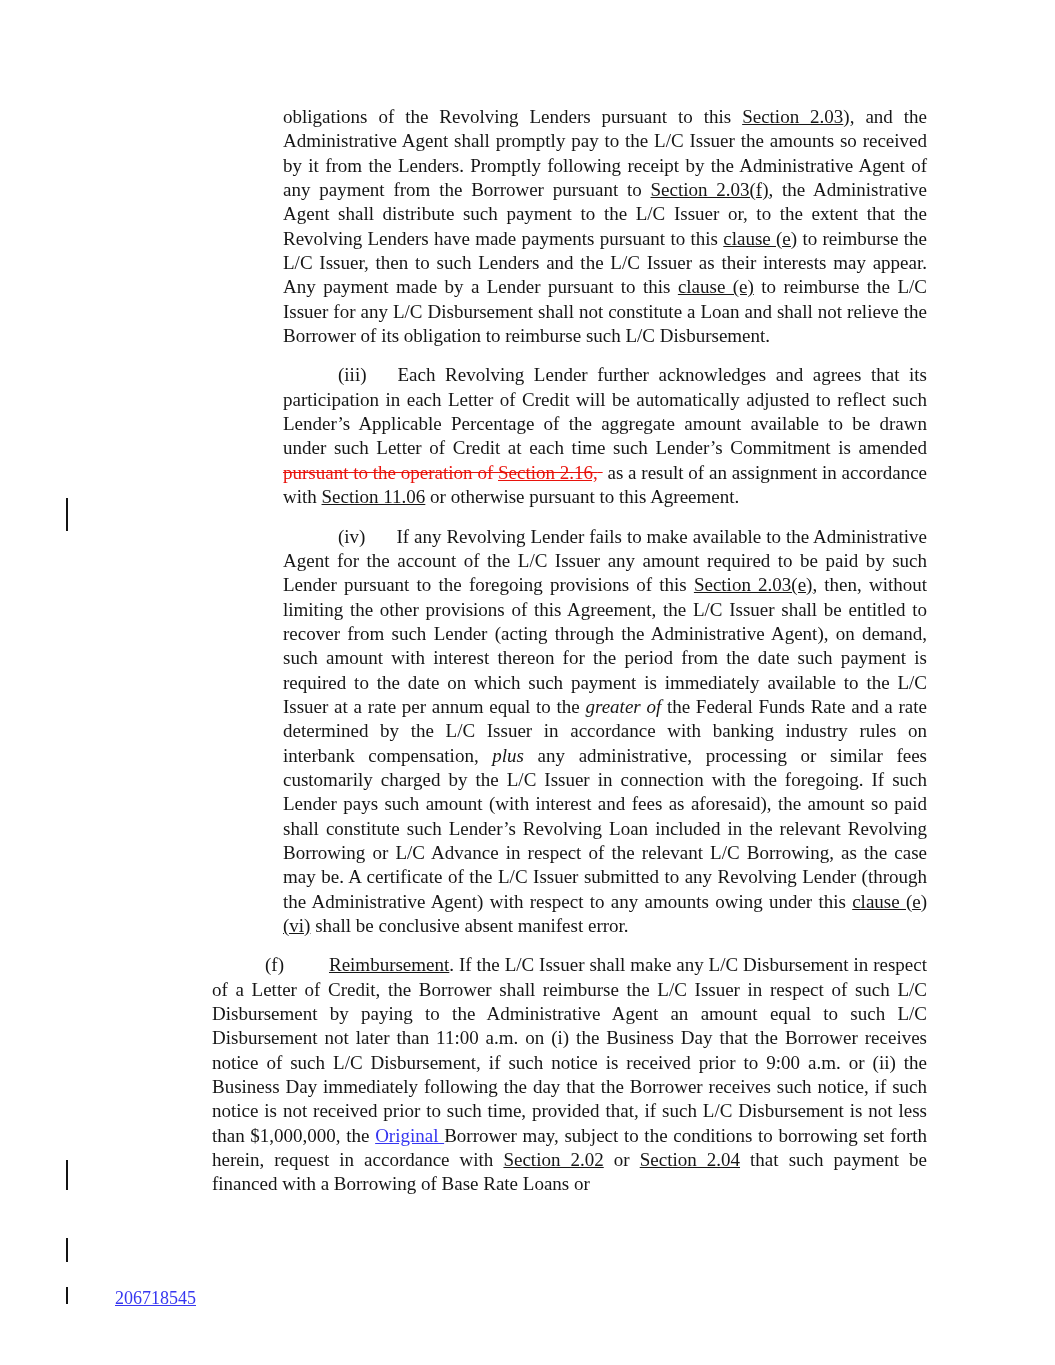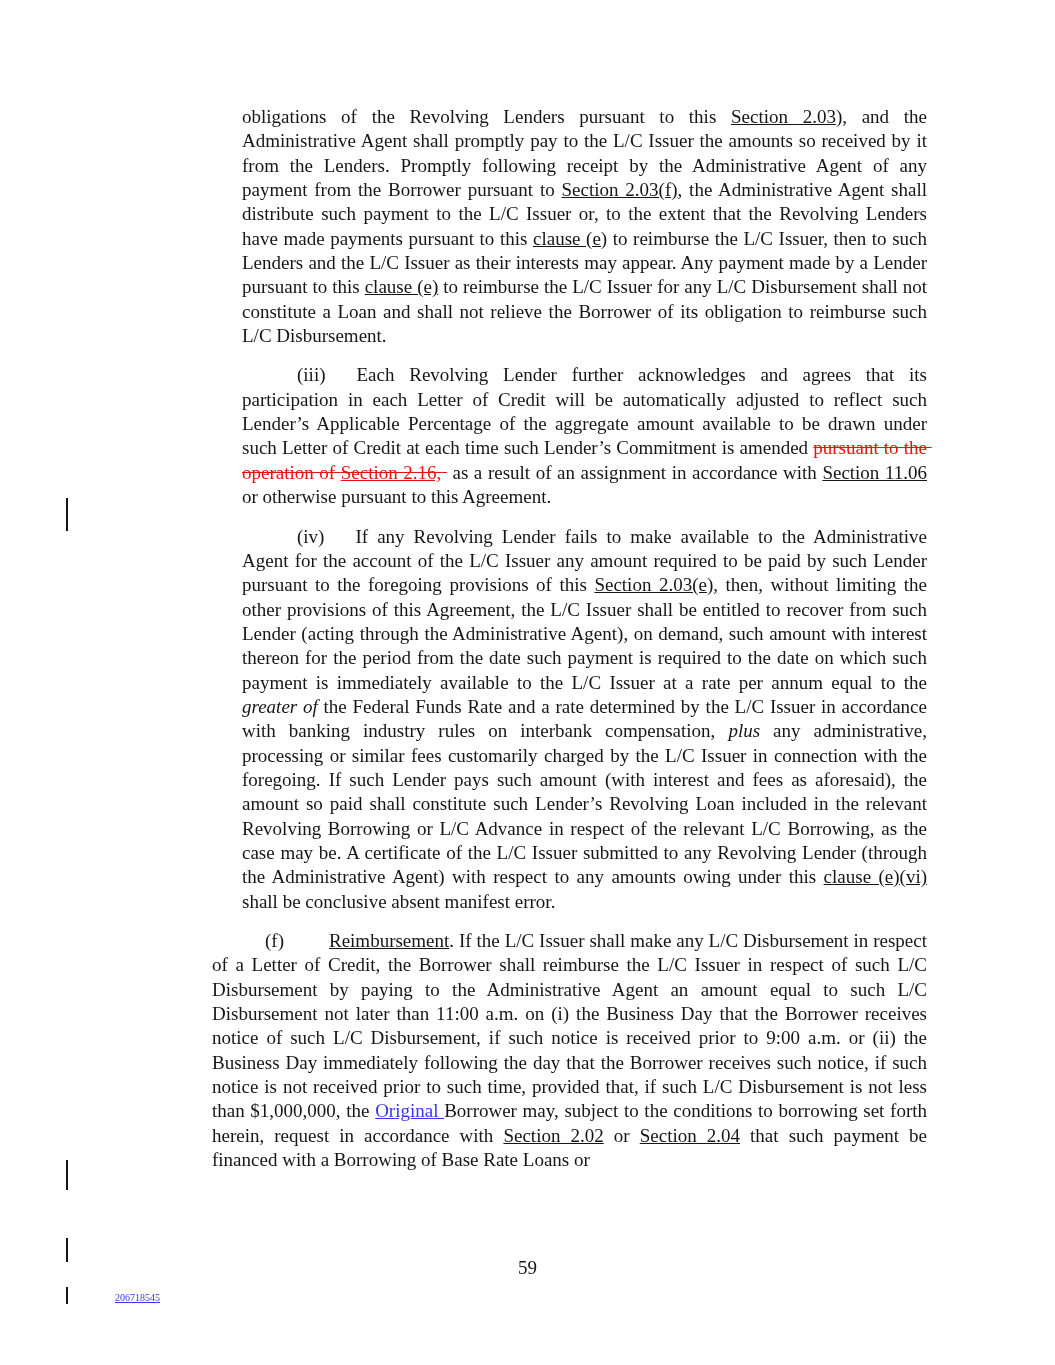--- a/index.html
+++ b/index.html
@@ -16,21 +16,21 @@
   .body-col{
     position:absolute;
     top:105px;left:187px;
     width:740px;
   }
   p.para{
     margin:0 0 15px 0;
     text-align:justify;
   }
   p.block{
-    margin-left:55px;
+    margin-left:96px;
   }
   p.ind{ text-indent:55px; }
   p.ind-f{ text-indent:53px;margin-left:25px; }
   .seg{ white-space:pre-wrap; }
   .seg.u{ text-decoration:underline; }
   .seg.i{ font-style:italic;font-family:Liberation Serif, serif; }
   .seg.del{ color:var(--del,#e8130c); text-decoration:line-through; }
   .seg.delu{ color:var(--del,#e8130c); text-decoration:underline line-through;font-family:Liberation Serif, serif; }
   .seg.ins{ color:var(--ins,#3636f0); text-decoration:underline; }
   .seg.tab{ display:inline-block; width:31px; }
@@ -42,21 +42,21 @@
   }
   .pageno{
     position:absolute;
     top:1256px;left:0;width:100%;
     text-align:center;
     font-size:19px;
   }
   .docid{
     position:absolute;
     top:1286px;left:115px;
-    font-size:10px;
+    font-size:18px;
     color:var(--ins,#3636f0);
     text-decoration:underline;
   }
 </style>
 </head>
 <body>
 
 <div class="page">
 
   <div class="cbar" style="top:498px;height:33px"></div>
@@ -67,17 +67,16 @@
   <main class="body-col">
     <p class="para block"><span class="seg">obligations of the Revolving Lenders pursuant to this </span><span class="seg u">Section 2.03</span><span class="seg">), and the Administrative Agent shall promptly pay to the L/C Issuer the amounts so received by it from the Lenders. Promptly following receipt by the Administrative Agent of any payment from the Borrower pursuant to </span><span class="seg u">Section 2.03(f)</span><span class="seg">, the Administrative Agent shall distribute such payment to the L/C Issuer or, to the extent that the Revolving Lenders have made payments pursuant to this </span><span class="seg u">clause (e)</span><span class="seg"> to reimburse the L/C Issuer, then to such Lenders and the L/C Issuer as their interests may appear. Any payment made by a Lender pursuant to this </span><span class="seg u">clause (e)</span><span class="seg"> to reimburse the L/C Issuer for any L/C Disbursement shall not constitute a Loan and shall not relieve the Borrower of its obligation to reimburse such L/C Disbursement.</span></p>
 
     <p class="para block ind"><span class="seg">(iii)</span><span class="seg tab"></span><span class="seg">Each Revolving Lender further acknowledges and agrees that its participation in each Letter of Credit will be automatically adjusted to reflect such Lender’s Applicable Percentage of the aggregate amount available to be drawn under such Letter of Credit at each time such Lender’s Commitment is amended </span><span class="seg del">pursuant to the operation of </span><span class="seg delu">Section 2.16,</span><span class="seg del">&nbsp;</span><span class="seg"> as a result of an assignment in accordance with </span><span class="seg u">Section 11.06</span><span class="seg"> or otherwise pursuant to this Agreement.</span></p>
 
     <p class="para block ind"><span class="seg">(iv)</span><span class="seg tab"></span><span class="seg">If any Revolving Lender fails to make available to the Administrative Agent for the account of the L/C Issuer any amount required to be paid by such Lender pursuant to the foregoing provisions of this </span><span class="seg u">Section 2.03(e)</span><span class="seg">, then, without limiting the other provisions of this Agreement, the L/C Issuer shall be entitled to recover from such Lender (acting through the Administrative Agent), on demand, such amount with interest thereon for the period from the date such payment is required to the date on which such payment is immediately available to the L/C Issuer at a rate per annum equal to the </span><span class="seg i">greater of</span><span class="seg"> the Federal Funds Rate and a rate determined by the L/C Issuer in accordance with banking industry rules on interbank compensation, </span><span class="seg i">plus</span><span class="seg"> any administrative, processing or similar fees customarily charged by the L/C Issuer in connection with the foregoing. If such Lender pays such amount (with interest and fees as aforesaid), the amount so paid shall constitute such Lender’s Revolving Loan included in the relevant Revolving Borrowing or L/C Advance in respect of the relevant L/C Borrowing, as the case may be. A certificate of the L/C Issuer submitted to any Revolving Lender (through the Administrative Agent) with respect to any amounts owing under this </span><span class="seg u">clause (e)(vi)</span><span class="seg"> shall be conclusive absent manifest error.</span></p>
 
     <p class="para ind-f"><span class="seg">(f)</span><span class="seg tab-wide"></span><span class="seg u">Reimbursement</span><span class="seg">. If the L/C Issuer shall make any L/C Disbursement in respect of a Letter of Credit, the Borrower shall reimburse the L/C Issuer in respect of such L/C Disbursement by paying to the Administrative Agent an amount equal to such L/C Disbursement not later than 11:00 a.m. on (i) the Business Day that the Borrower receives notice of such L/C Disbursement, if such notice is received prior to 9:00 a.m. or (ii) the Business Day immediately following the day that the Borrower receives such notice, if such notice is not received prior to such time, provided that, if such L/C Disbursement is not less than $1,000,000, the </span><span class="seg ins">Original </span><span class="seg">Borrower may, subject to the conditions to borrowing set forth herein, request in accordance with </span><span class="seg u">Section 2.02</span><span class="seg"> or </span><span class="seg u">Section 2.04</span><span class="seg"> that such payment be financed with a Borrowing of Base Rate Loans or</span></p>
   </main>
 
-  <div class="pageno">59</div>
 
   <div class="docid">206718545</div>
 
 </div>
 
 </body></html>

